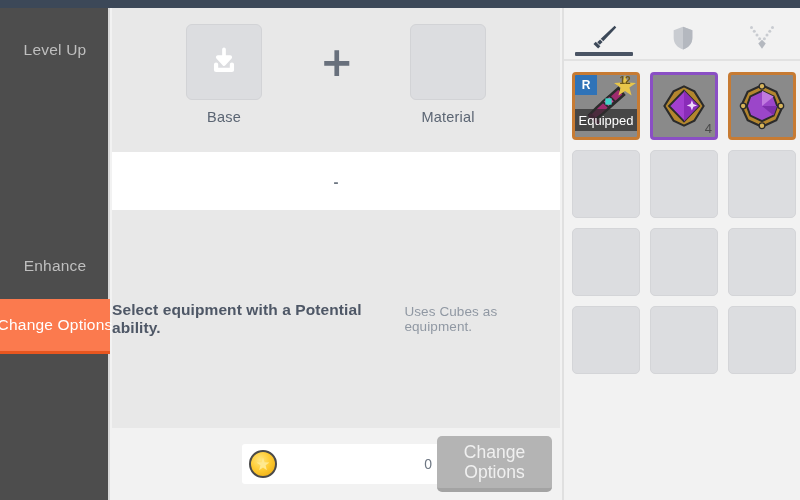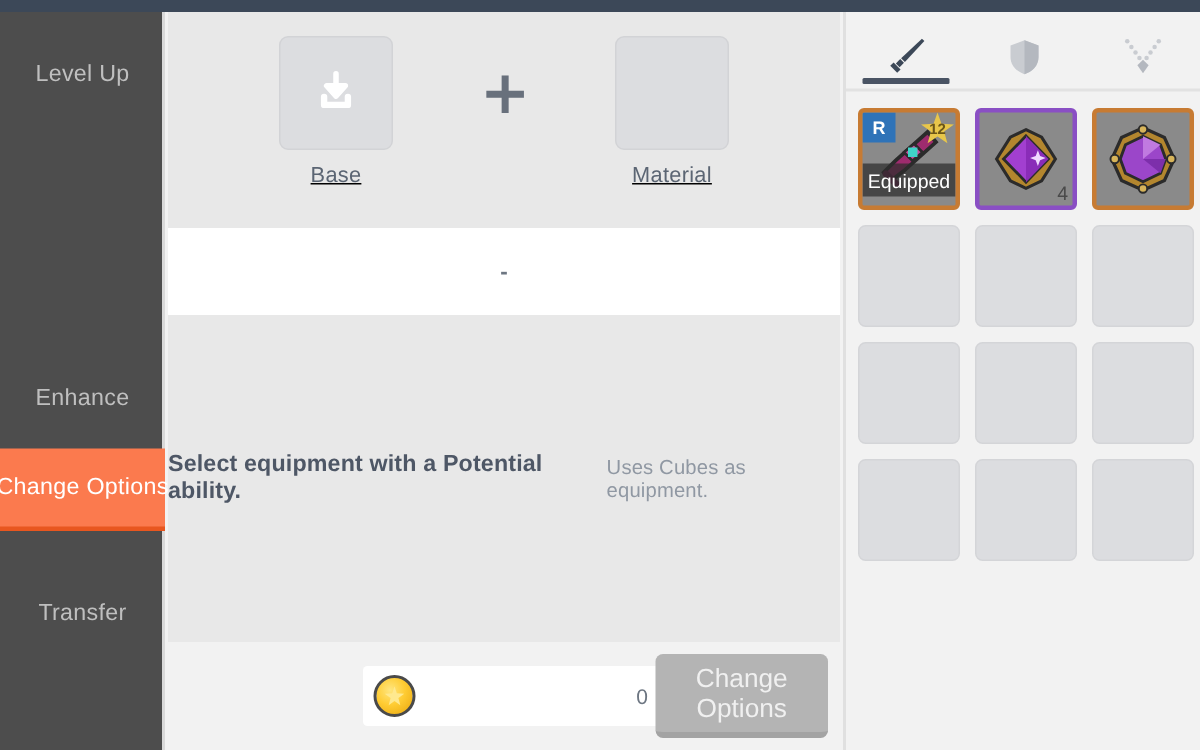--- a/index.html
+++ b/index.html
@@ -38,21 +38,21 @@
 
   
   .center {
     position: absolute; left: 112px; top: 8px; width: 448px; height: 492px;
     background: #ececec;
   }
   .slots-row {
     position: relative; height: 144px; background: #e8e8e8;
   }
   .slot-wrap {
-    position: absolute; top: 16px; text-align: center; width: 80px; text-decoration: underline;
+    position: absolute; top: 16px; text-align: center; width: 80px;
   }
   .slot-wrap.base { left: 72px; }
   .slot-wrap.material { left: 296px; }
   .slot-box {
     width: 76px; height: 76px; border-radius: 6px;
     background: #dcdde0; border: 1px solid #d2d3d6;
     display: flex; align-items: center; justify-content: center;
     margin: 0 auto;
   }
   .slot-label {
@@ -157,21 +157,21 @@
   .item-card.rare-orange { border: 3px solid #c77b33; }
   .item-card.rare-purple { border: 3px solid #8a4fc4; }
   .sprite { position: absolute; left: 50%; top: 50%; transform: translate(-50%,-50%); }
   .badge-rarity {
     position: absolute; left: 0; top: 0; width: 22px; height: 20px;
     background: #2f73b8; color: #ffffff; font-size: 12px; font-weight: bold;
     display: flex; align-items: center; justify-content: center; z-index: 4;
   }
   .badge-star {
     position: absolute; right: 0; top: 0; width: 24px; height: 22px; z-index: 4;
-    display: flex; align-items: center; justify-content: center;
+    display: flex; align-items: flex-start; justify-content: center;
     font-size: 10px; font-weight: bold; color: #6b5618;
   }
   .star-shape {
     position: absolute; left: 1px; top: 0px; width: 22px; height: 21px;
     background: #e8c64a;
     clip-path: polygon(50% 0%,62% 36%,100% 38%,70% 60%,80% 98%,50% 76%,20% 98%,30% 60%,0% 38%,38% 36%);
   }
   .badge-star span { position: relative; z-index: 5; }
   .equipped-bar {
     position: absolute; left: 0; bottom: 6px; width: 100%; height: 22px;
@@ -193,23 +193,20 @@
 
   <nav class="sidebar">
     <div class="side-item" style="top:16px">
       <span>Level Up</span>
     </div>
     <div class="side-item" style="top:232px">
       <span>Enhance</span>
     </div>
     <div class="side-item active" style="top:291px">
       <span>Change Options</span>
-    </div>
-    <div class="side-item" style="top:375px">
-      <span>Transfer</span>
     </div>
   </nav>
 
   <section class="center">
 
     <div class="slots-row">
 
       <div class="slot-wrap base">
         <div class="slot-box">
           <svg width="34" height="34" viewBox="0 0 24 24">

